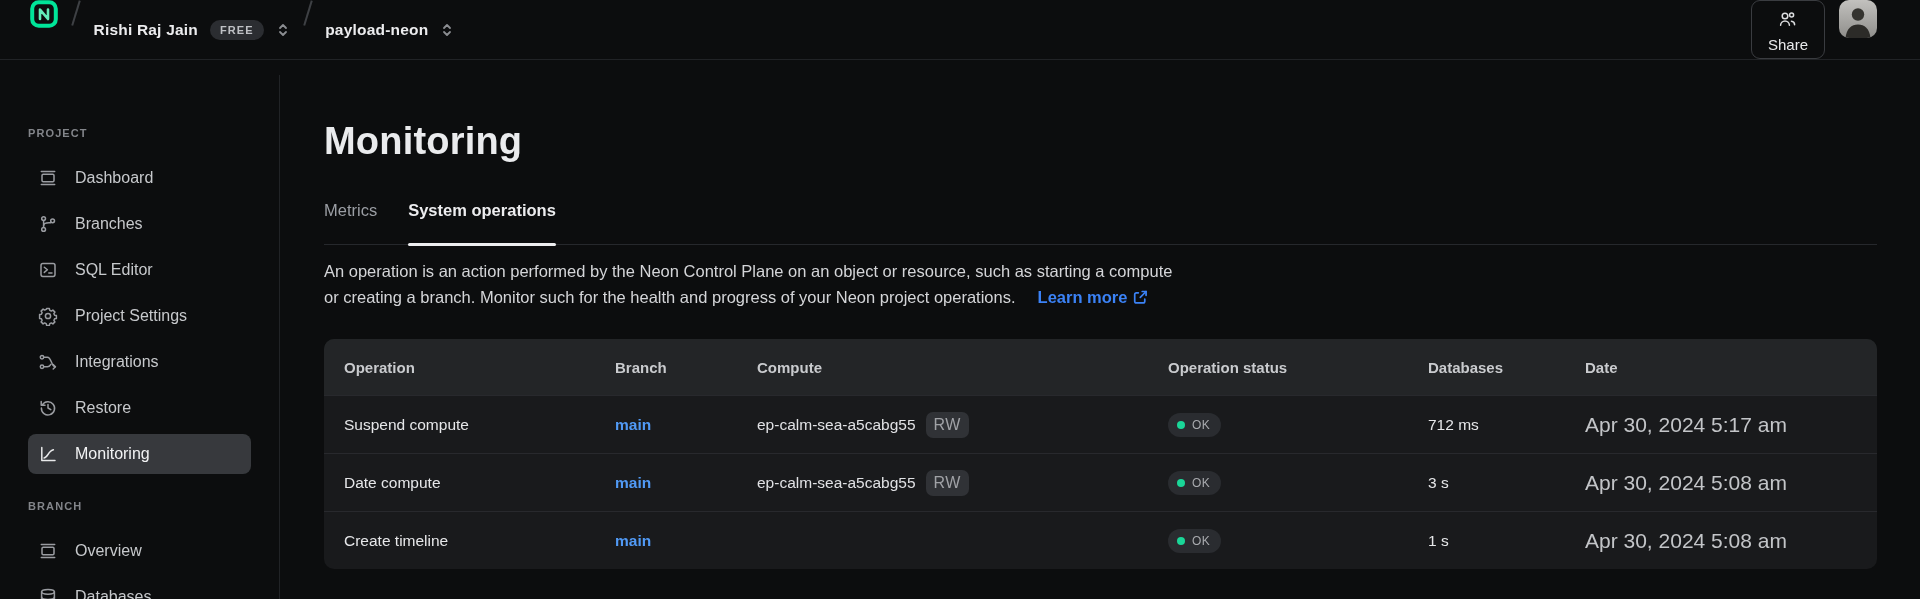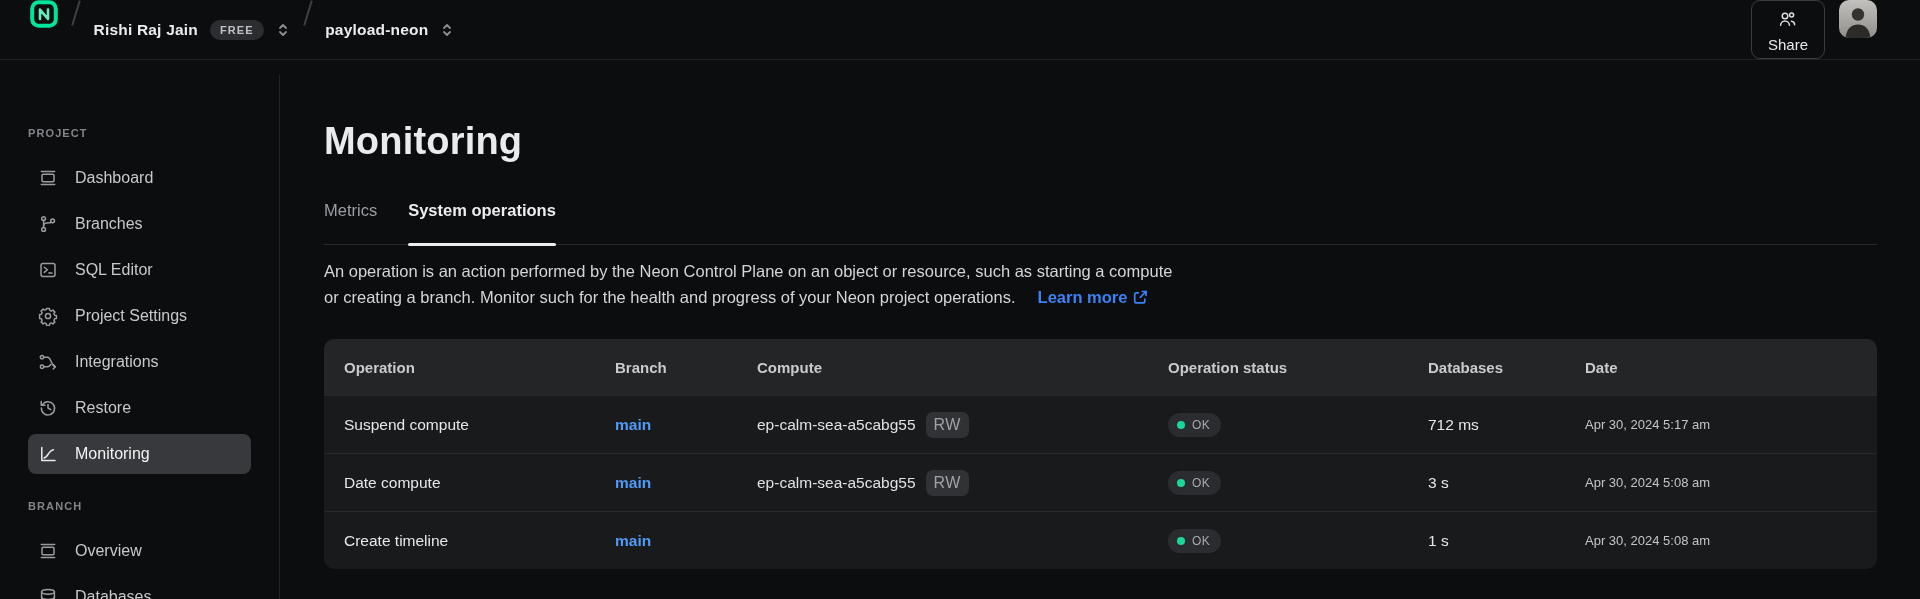--- a/index.html
+++ b/index.html
@@ -110,21 +110,21 @@
   .thead, .trow {
     display:grid;
     grid-template-columns:271px 142px 411px 260px 157px 1fr;
     align-items:center;
   }
   .thead { height:56px; background:var(--table-header-bg,#232527); }
   .thead .tcell { font-size:15px; font-weight:700; color:#c9cbce; }
   .trow { height:58px; border-top:1px solid #28292d; }
   .tcell { padding-left:20px; display:flex; align-items:center; gap:10px; min-width:0; }
   .cell-op, .cell-duration { font-size:15.5px; color:#e6e7e9; }
-  .cell-date { font-size:13px; color:#c3c5c8; }
+  .cell-date { font-size:21px; color:#c3c5c8; }
   .branch-link { font-size:15.5px; font-weight:600; color:var(--branch-link-blue,#519af5); text-decoration:none; cursor:pointer; }
   .compute-name { font-size:15.5px; color:#e0e1e4; }
   .rw-badge {
     background:#303236; color:#a0a2a6; font-size:16px; font-weight:500;
     letter-spacing:.5px; padding:4px 8px; border-radius:7px;
   }
   .status-pill {
     display:inline-flex; align-items:center; gap:7px;
     background:#2a2c30; border-radius:20px; padding:5px 11px 5px 9px;
   }

